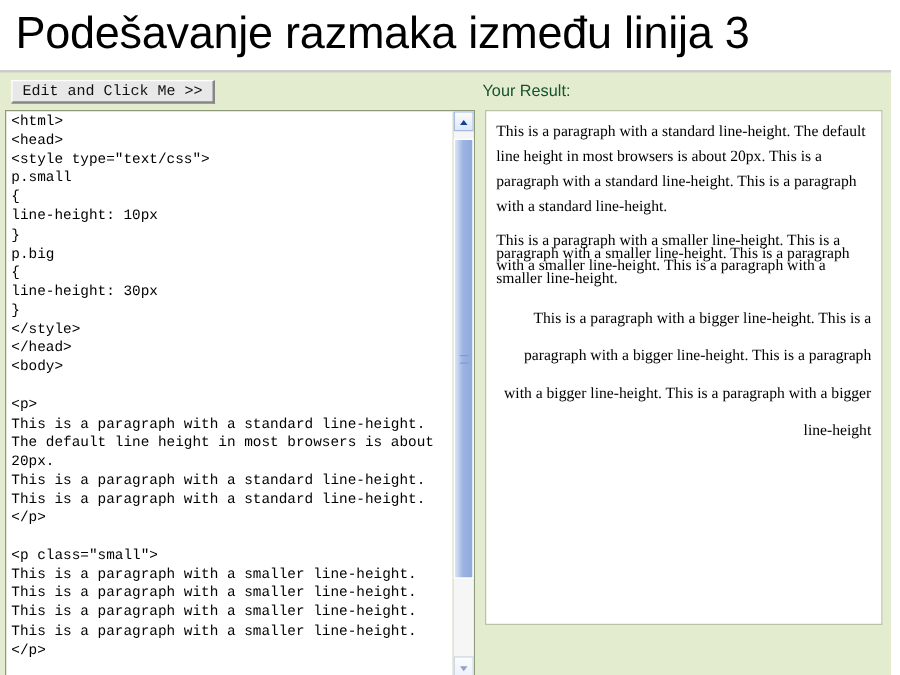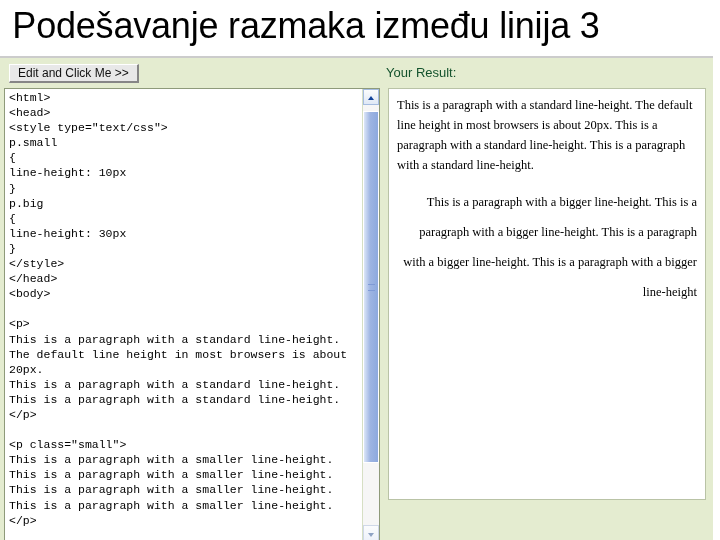--- a/index.html
+++ b/index.html
@@ -61,21 +61,21 @@
     position: absolute;
     left: 9px;
     top: 6px;
     height: 19px;
     padding: 0 8px;
     background: #e8e8e8;
     border-top: 1px solid #ffffff;
     border-left: 1px solid #ffffff;
     border-right: 2px solid #868686;
     border-bottom: 2px solid #868686;
-    font-family: Liberation Sans, sans-serif;
+    font-family: Liberation Mono, monospace;
     font-size: 12px;
     color: #101010;
     line-height: 17px;
     white-space: nowrap;
     cursor: pointer;
     box-sizing: border-box;
   }
 
   #result-caption {
     position: absolute;
@@ -274,20 +274,21 @@
 
       <div id="code-scrollbar">
         <div id="sb-up"></div>
         <div id="sb-thumb"></div>
         <div id="sb-down"></div>
       </div>
     </div>
 
     <div id="result-pane">
       <p class="std">This is a paragraph with a standard line-height. The default line height in most browsers is about 20px. This is a paragraph with a standard line-height. This is a paragraph with a standard line-height.</p>
+      <p class="small">This is a paragraph with a smaller line-height. This is a paragraph with a smaller line-height. This is a paragraph with a smaller line-height. This is a paragraph with a smaller line-height.</p>
       <p class="big">This is a paragraph with a bigger line-height. This is a paragraph with a bigger line-height. This is a paragraph with a bigger line-height. This is a paragraph with a bigger line-height</p>
     </div>
 
   </div>
 
   <div id="right-gutter"></div>
 
 </div>
 
 </body></html>

